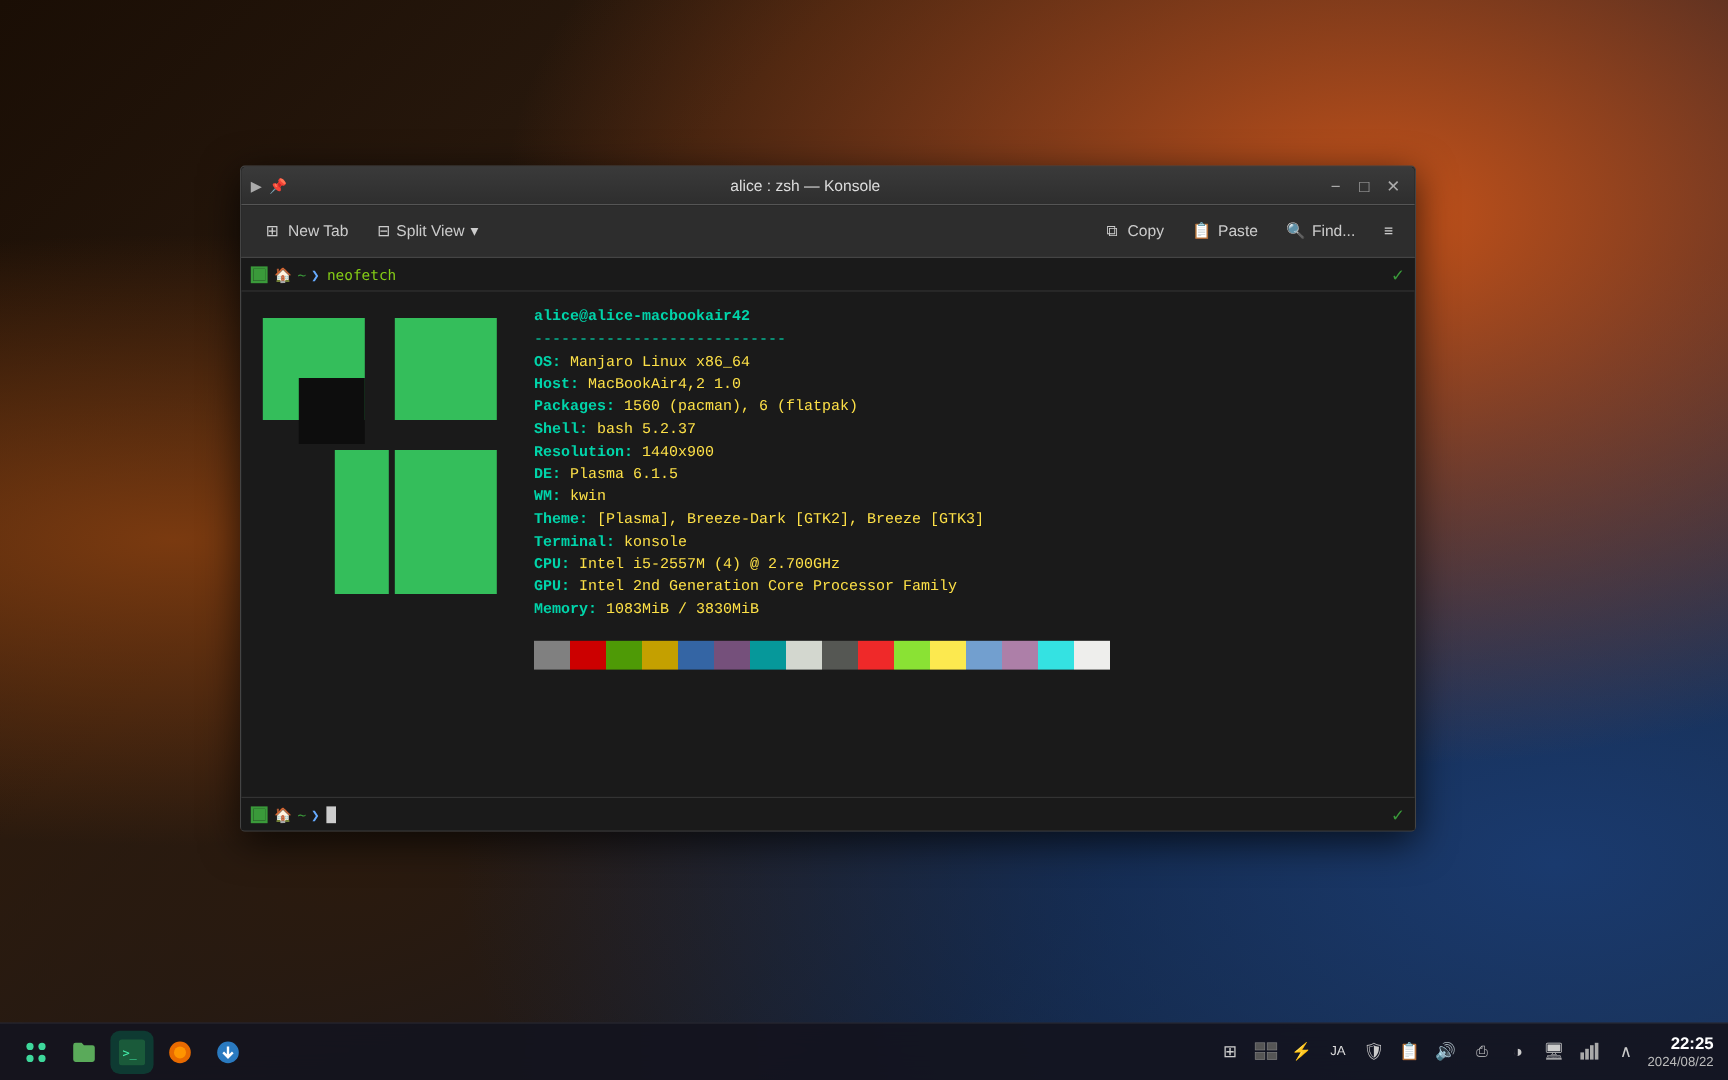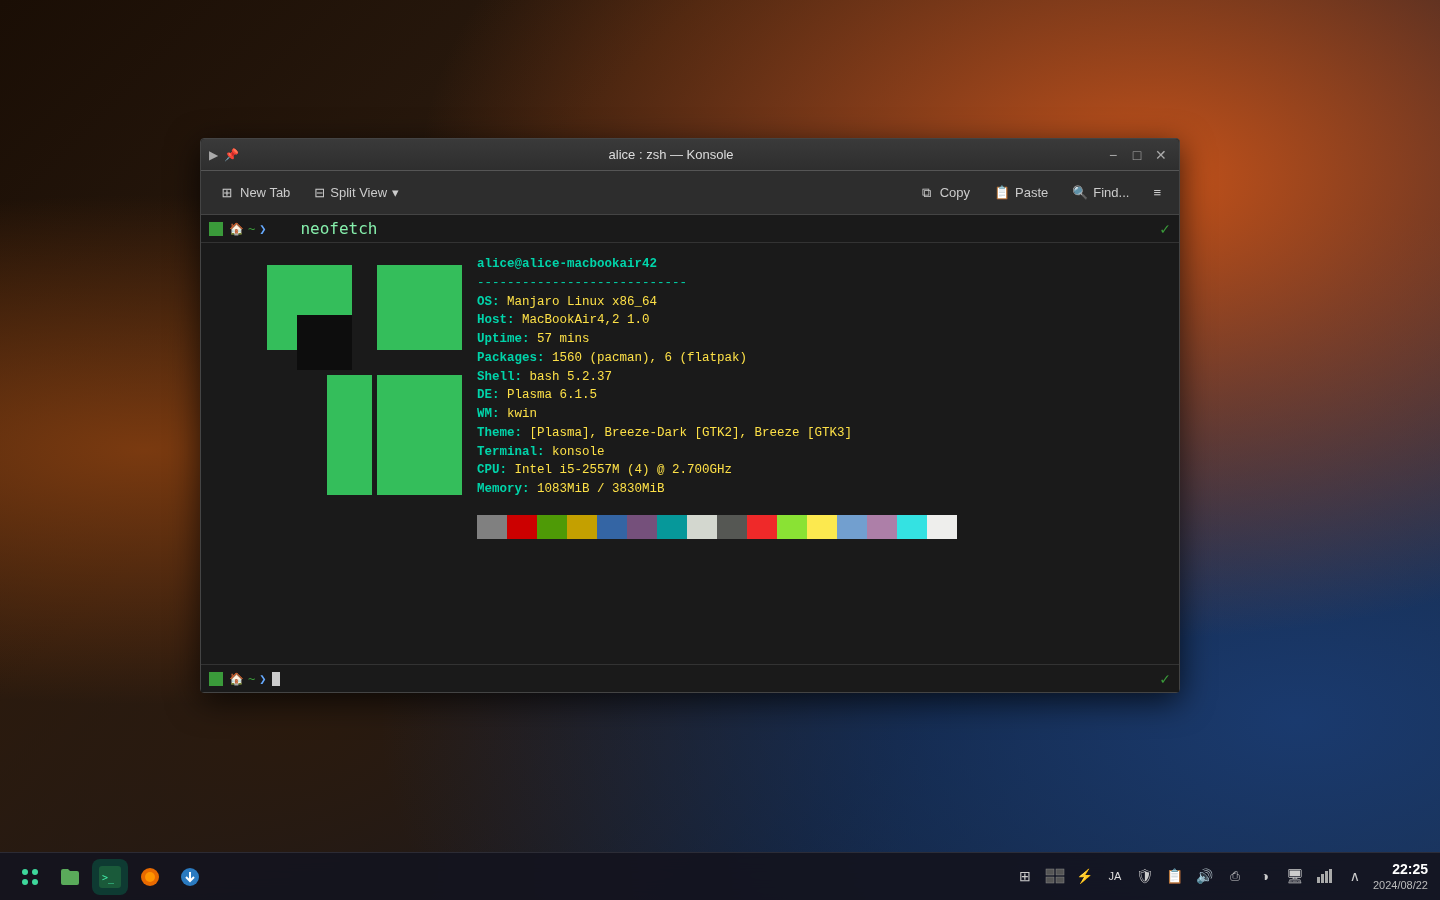--- a/index.html
+++ b/index.html
@@ -162,43 +162,42 @@
     .prompt-path {
       color: #3a9a3a;
       font-family: monospace;
       font-size: 12px;
       display: flex;
       align-items: center;
       gap: 4px;
     }
 
     .prompt-command {
-      color: #86efac;
+      color: #84cc16;
       font-family: monospace;
-      font-size: 16px;
-      margin-left: 28px;
+      font-size: 12px;
     }
 
     .check-mark {
       color: #3a9a3a;
       font-size: 14px;
       margin-left: auto;
     }
 
     
     .terminal-content {
       flex: 1;
       padding: 8px;
       font-family: 'Courier New', monospace;
       font-size: 12.5px;
       color: #cccccc;
       line-height: 1.5;
       overflow-y: auto;
       display: flex;
-      margin-left: 48px;
+      gap: 16px;
     }
 
     .neofetch-logo {
       flex-shrink: 0;
       width: 220px;
       position: relative;
       margin-top: 4px;
     }
 
     
@@ -424,50 +423,54 @@
         </div>
         <div class="info-line">
           <span class="info-key">OS:</span>
           <span class="info-value"> Manjaro Linux x86_64</span>
         </div>
         <div class="info-line">
           <span class="info-key">Host:</span>
           <span class="info-value"> MacBookAir4,2 1.0</span>
         </div>
         <div class="info-line">
-          <span class="info-key">Uptime:</span>
-          <span class="info-value"> 57 mins</span>
-        </div>
-        <div class="info-line">
           <span class="info-key">Packages:</span>
           <span class="info-value"> 1560 (pacman), 6 (flatpak)</span>
         </div>
         <div class="info-line">
           <span class="info-key">Shell:</span>
           <span class="info-value"> bash 5.2.37</span>
         </div>
         <div class="info-line">
+          <span class="info-key">Resolution:</span>
+          <span class="info-value"> 1440x900</span>
+        </div>
+        <div class="info-line">
           <span class="info-key">DE:</span>
           <span class="info-value"> Plasma 6.1.5</span>
         </div>
         <div class="info-line">
           <span class="info-key">WM:</span>
           <span class="info-value"> kwin</span>
         </div>
         <div class="info-line">
           <span class="info-key">Theme:</span>
           <span class="info-value"> [Plasma], Breeze-Dark [GTK2], Breeze [GTK3]</span>
         </div>
         <div class="info-line">
           <span class="info-key">Terminal:</span>
           <span class="info-value"> konsole</span>
         </div>
         <div class="info-line">
           <span class="info-key">CPU:</span>
           <span class="info-value"> Intel i5-2557M (4) @ 2.700GHz</span>
+        </div>
+        <div class="info-line">
+          <span class="info-key">GPU:</span>
+          <span class="info-value"> Intel 2nd Generation Core Processor Family</span>
         </div>
         <div class="info-line">
           <span class="info-key">Memory:</span>
           <span class="info-value"> 1083MiB / 3830MiB</span>
         </div>
 
         <div class="color-swatches" id="color-swatches">
         <div class="swatch" style="background: rgb(128, 128, 128);"></div>
             <div class="swatch" style="background: rgb(204, 0, 0);"></div>
             <div class="swatch" style="background: rgb(78, 154, 6);"></div>

